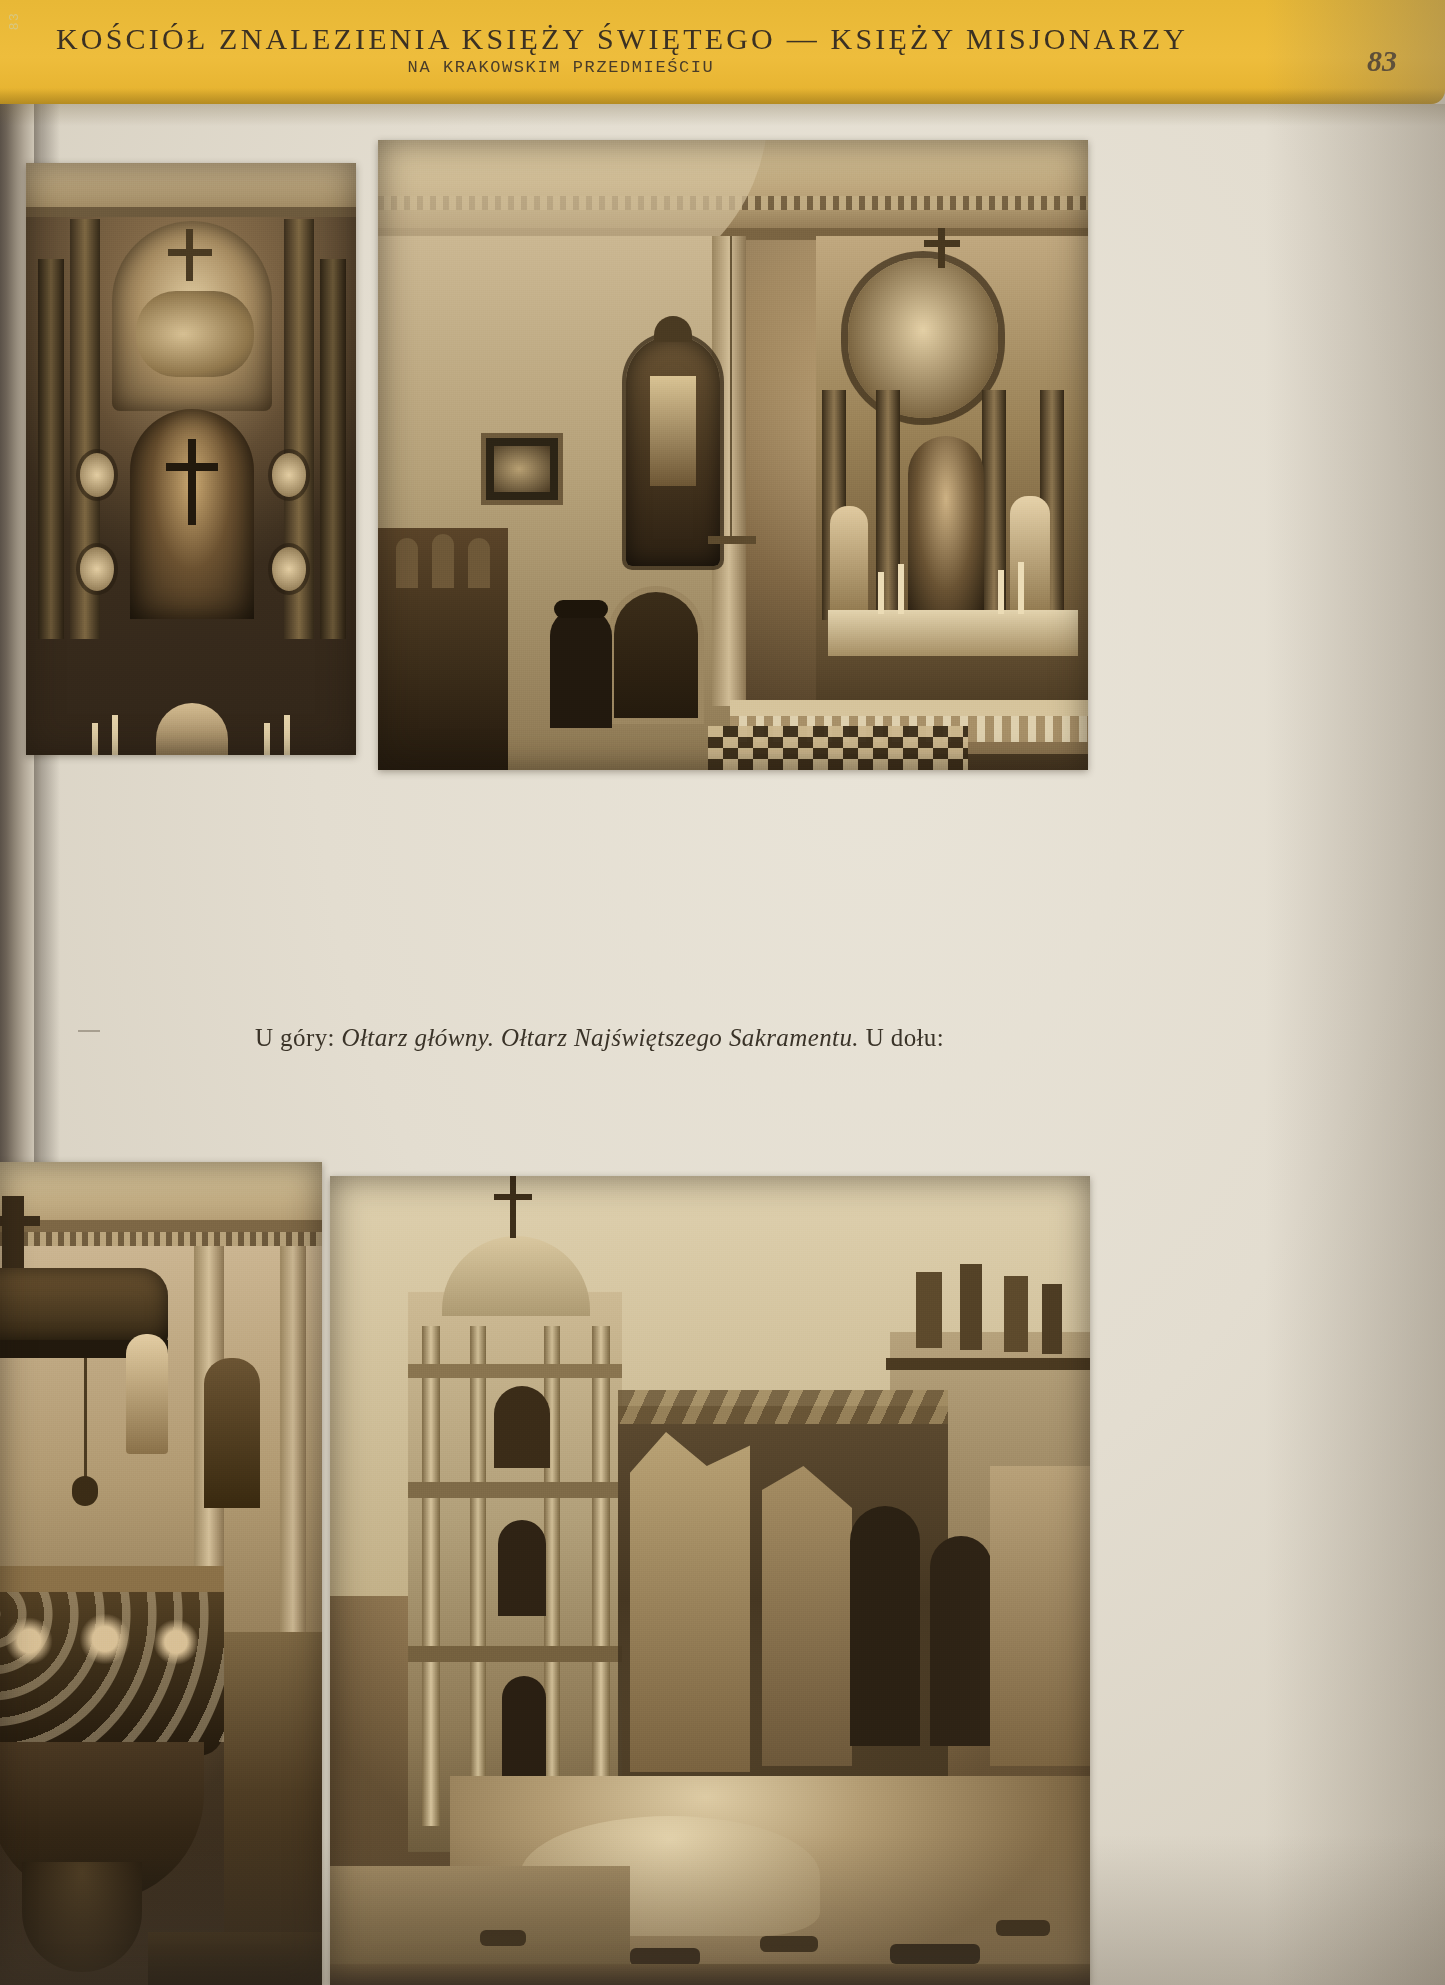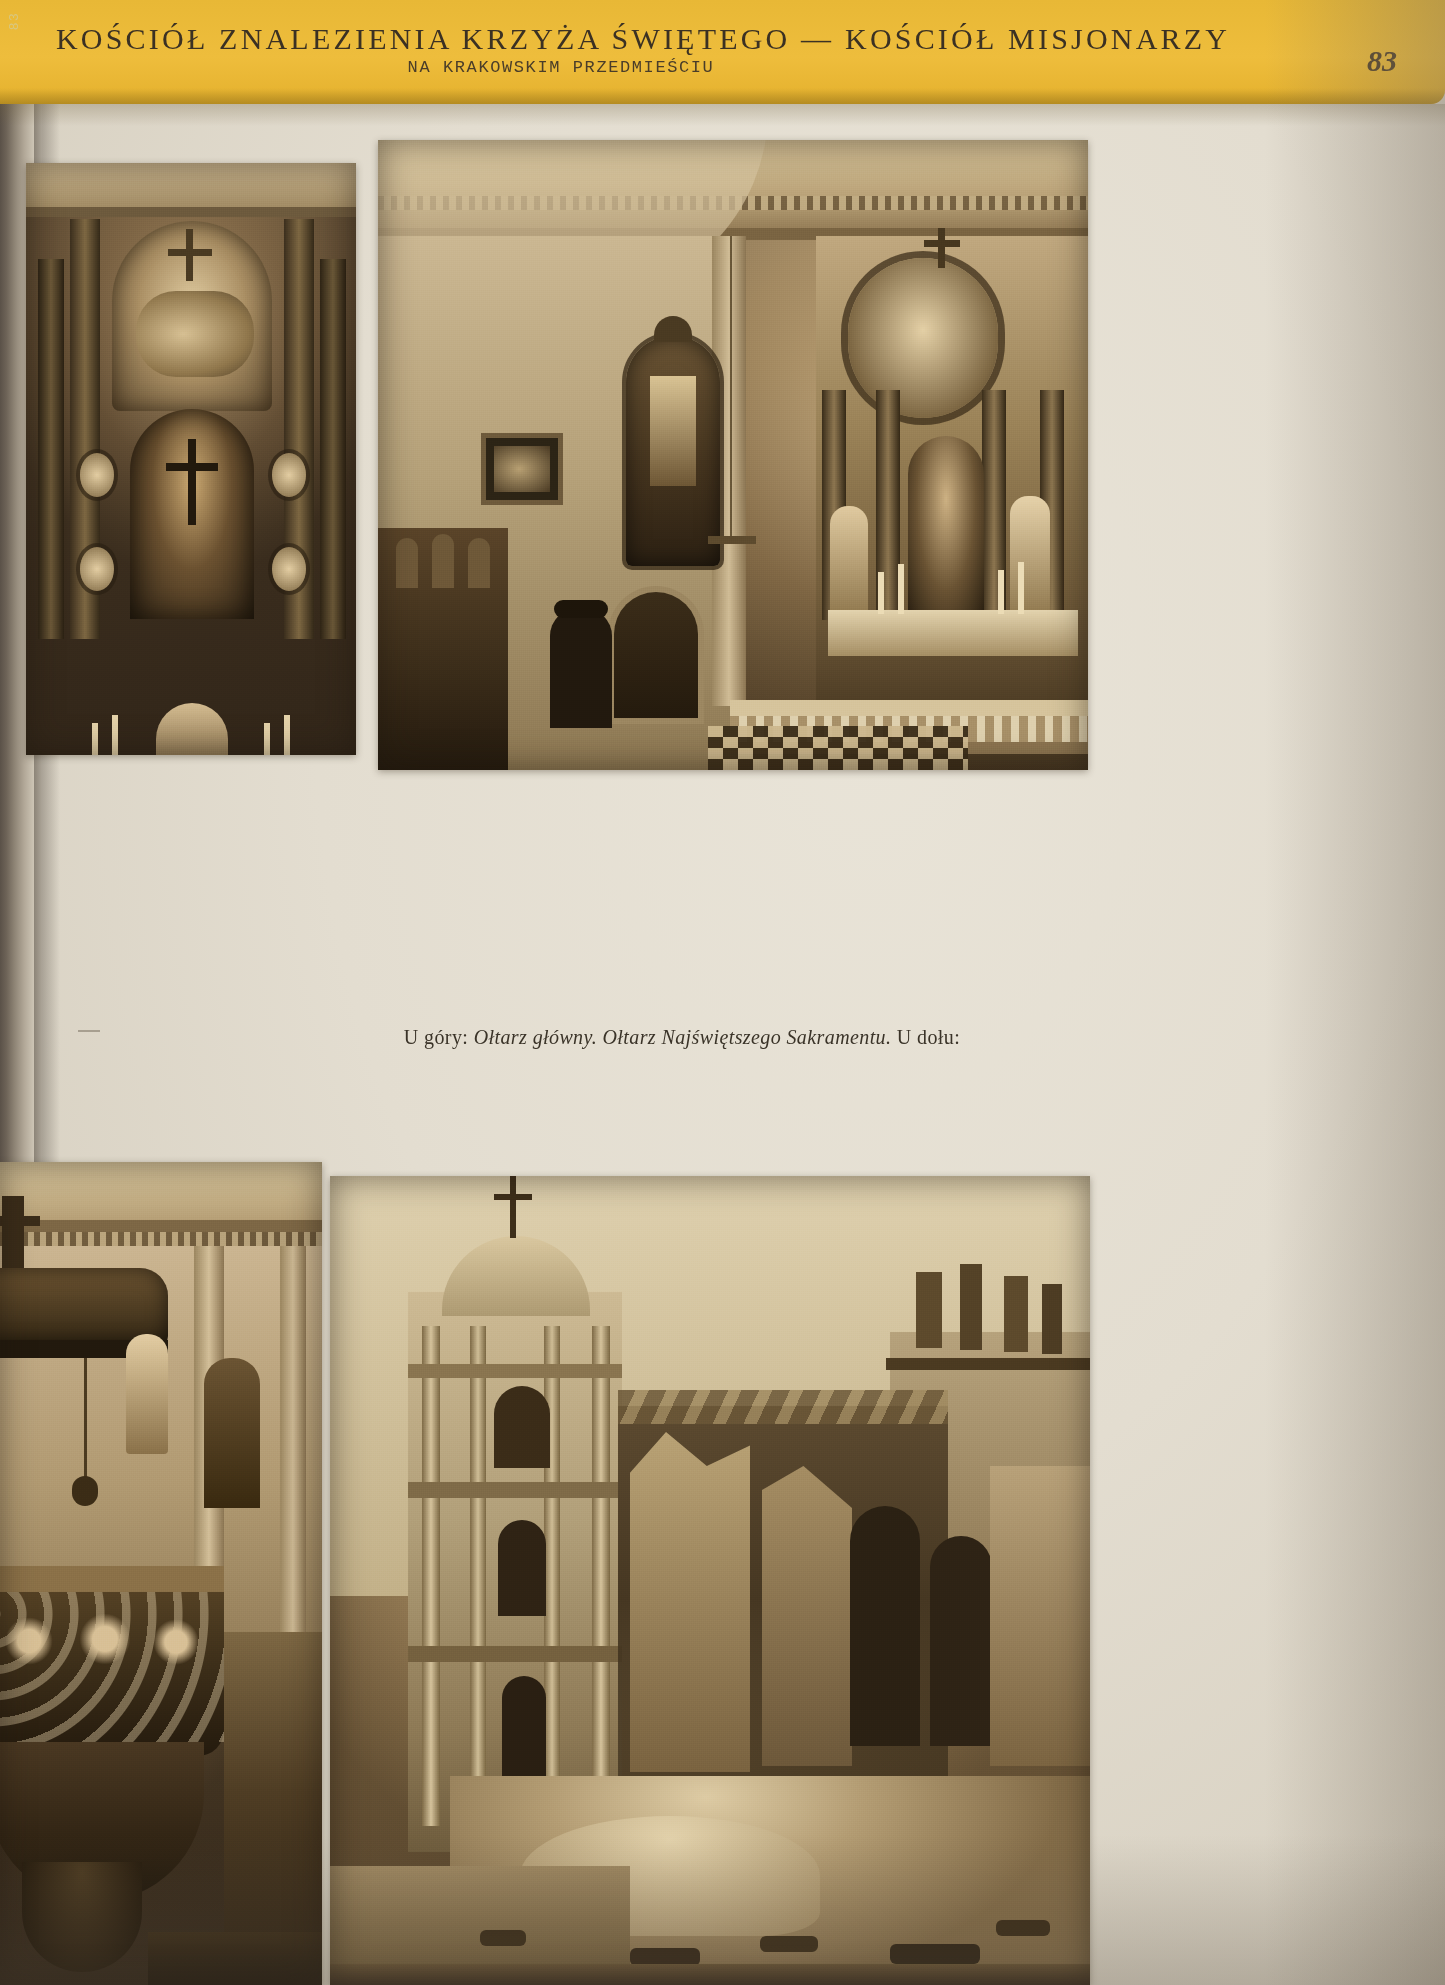--- a/index.html
+++ b/index.html
@@ -187,26 +187,25 @@
   }
   .photo-frame-inner {
     position: absolute;
     left: 0; top: 0; right: 0; bottom: 0;
     box-shadow: inset 0 0 34px rgba(30,22,12,0.55);
   }
 
   
   .caption {
     position: absolute;
-    left: 267px;
+    left: 255px;
     top: 1022px;
     width: 830px;
-    text-align: center;
     font-family: "Liberation Serif", serif;
-    font-size: 20px;
+    font-size: 25px;
     line-height: 31px;
     color: #3a3328;
     letter-spacing: .4px;
   }
   .caption i { font-style: italic; }
   .caption-dash {
     position: absolute;
     left: 78px;
     top: 1030px;
     width: 22px;
@@ -218,21 +217,21 @@
 </head>
 <body>
 
 <div id="page">
   <div class="paper"></div>
 
   <div class="gutter"></div>
   <div class="gutter-edge"></div>
 
   <div class="header-band">
-    <div class="header-title">KOŚCIÓŁ ZNALEZIENIA KRZYŻA ŚWIĘTEGO — KOŚCIÓŁ MISJONARZY</div>
+    <div class="header-title">KOŚCIÓŁ ZNALEZIENIA KSIĘŻY ŚWIĘTEGO — KSIĘŻY MISJONARZY</div>
     <div class="header-sub">NA KRAKOWSKIM PRZEDMIEŚCIU</div>
     <div class="page-number">83</div>
     <div class="gutter-top-mark">83</div>
   </div>
   <div class="header-shadow"></div>
 
   <div class="photo" id="photo-main-altar" style="left:26px; top:163px; width:330px; height:592px;">
     <div class="sepia-base"></div>
 
     <div class="arch-wash" style="left:0;top:0;width:330px;height:46px;background:linear-gradient(to bottom,#cbb68f,#a08a63);"></div>

